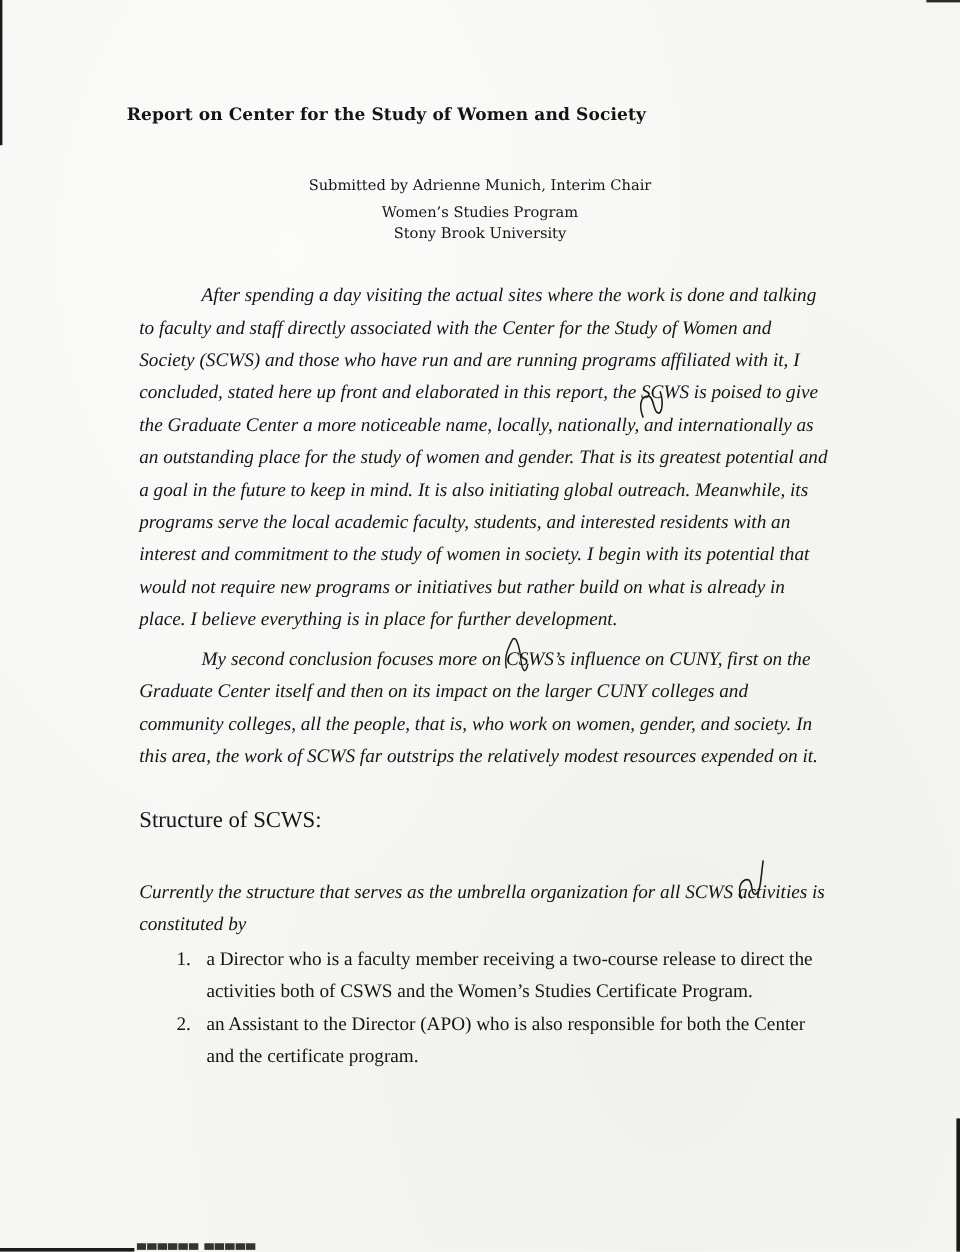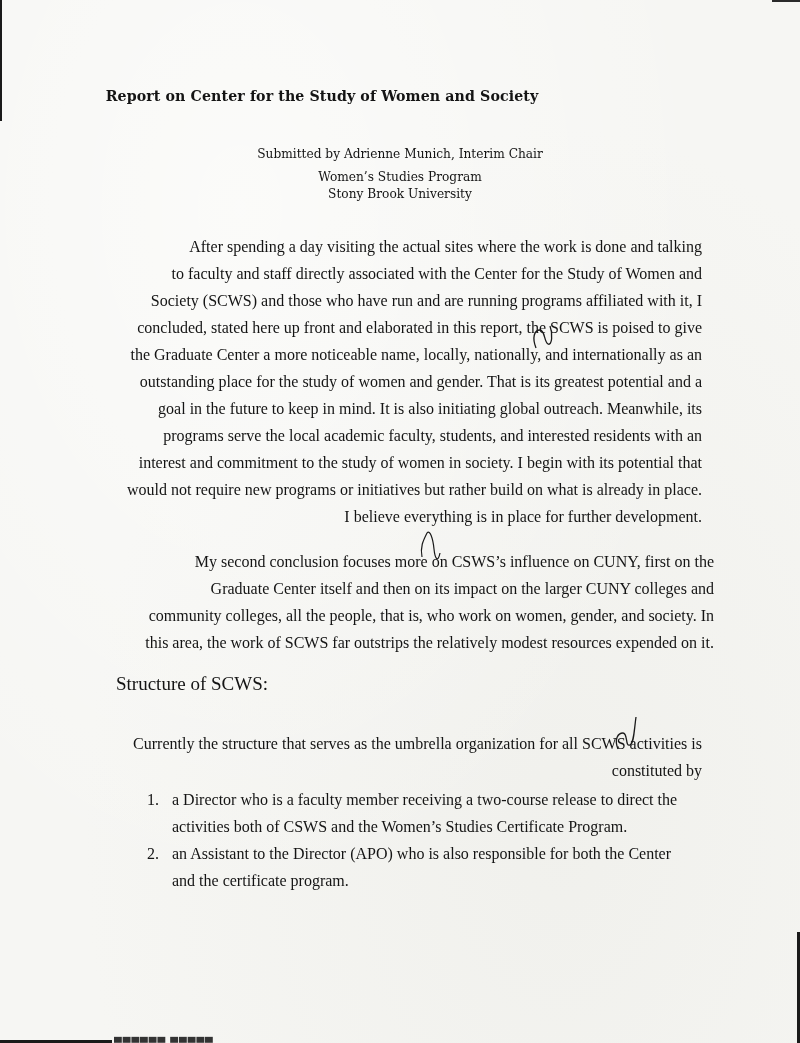--- a/index.html
+++ b/index.html
@@ -68,25 +68,26 @@
       text-align: center;
       font-family: "DejaVu Serif", serif;
       font-size: 12.2px;
     }
     .submitted.l1 { top: 147px; }
     .submitted.l2 { top: 170px; }
     .submitted.l3 { top: 187px; }
 
     .body-block {
       position: absolute;
-      left: 127px;
+      left: 116px;
       width: 575px;
       font-size: 16px;
       line-height: 27px;
-      text-align: right;
+      text-align: left;
+      font-style: italic;
     }
     .para1 { top: 233px; }
     .para2 { top: 536px; }
     .indent { text-indent: 52px; }
 
     .section-heading {
       position: absolute;
       left: 116px; top: 673px;
       font-family: "Liberation Serif", serif;
       font-weight: normal;
@@ -128,21 +129,21 @@
   <div class="edge-bottom"></div>
   <div class="cutoff-fragment">▀▀▀▀▀▀  ▀▀▀▀▀</div>
 
   <div class="title">Report on Center for the Study of Women and Society</div>
 
   <div class="submitted l2">Women’s Studies Program</div>
   <div class="submitted l1">Submitted by Adrienne Munich, Interim Chair</div>
   <div class="submitted l3">Stony Brook University</div>
 
   <p class="body-block para1 indent" style="margin:0;">After spending a day visiting the actual sites where the work is done and talking to faculty and staff directly associated with the Center for the Study of Women and Society (SCWS) and those who have run and are running programs affiliated with it, I concluded, stated here up front and elaborated in this report,  the SCWS is poised to give the Graduate Center a more noticeable name, locally, nationally,  and internationally as an outstanding place for the study of women and gender.  That is its greatest potential and a goal in the future to keep in mind.  It is also initiating global outreach.  Meanwhile, its programs serve the local academic faculty, students, and interested residents with an interest and commitment to the study of women in society.  I begin with its potential that would not require new programs or initiatives but rather build on what is already in place. I believe everything is in place for further development.</p>
-  <p class="body-block para2 indent" style="margin:12px;">My second conclusion focuses more on CSWS’s influence on CUNY, first on the Graduate Center itself and then on its impact on the larger CUNY colleges and community colleges, all the people, that is, who work on women, gender, and society.  In this area, the work of SCWS far outstrips the relatively modest resources expended on it.</p>
+  <p class="body-block para2 indent" style="margin:0;">My second conclusion focuses more on CSWS’s influence on CUNY, first on the Graduate Center itself and then on its impact on the larger CUNY colleges and community colleges, all the people, that is, who work on women, gender, and society.  In this area, the work of SCWS far outstrips the relatively modest resources expended on it.</p>
 
   <div class="section-heading">Structure of SCWS:</div>
 
   <p class="body-block para3" style="margin:0;">Currently the structure that serves as the umbrella organization for all SCWS activities is constituted by</p>
 
   <ol class="numbered-list">
     <li>
       <span class="num">1.</span>
       <span>a Director who is a faculty member receiving a two-course release to direct the activities both of CSWS and the Women’s Studies Certificate Program.</span>
     </li>

